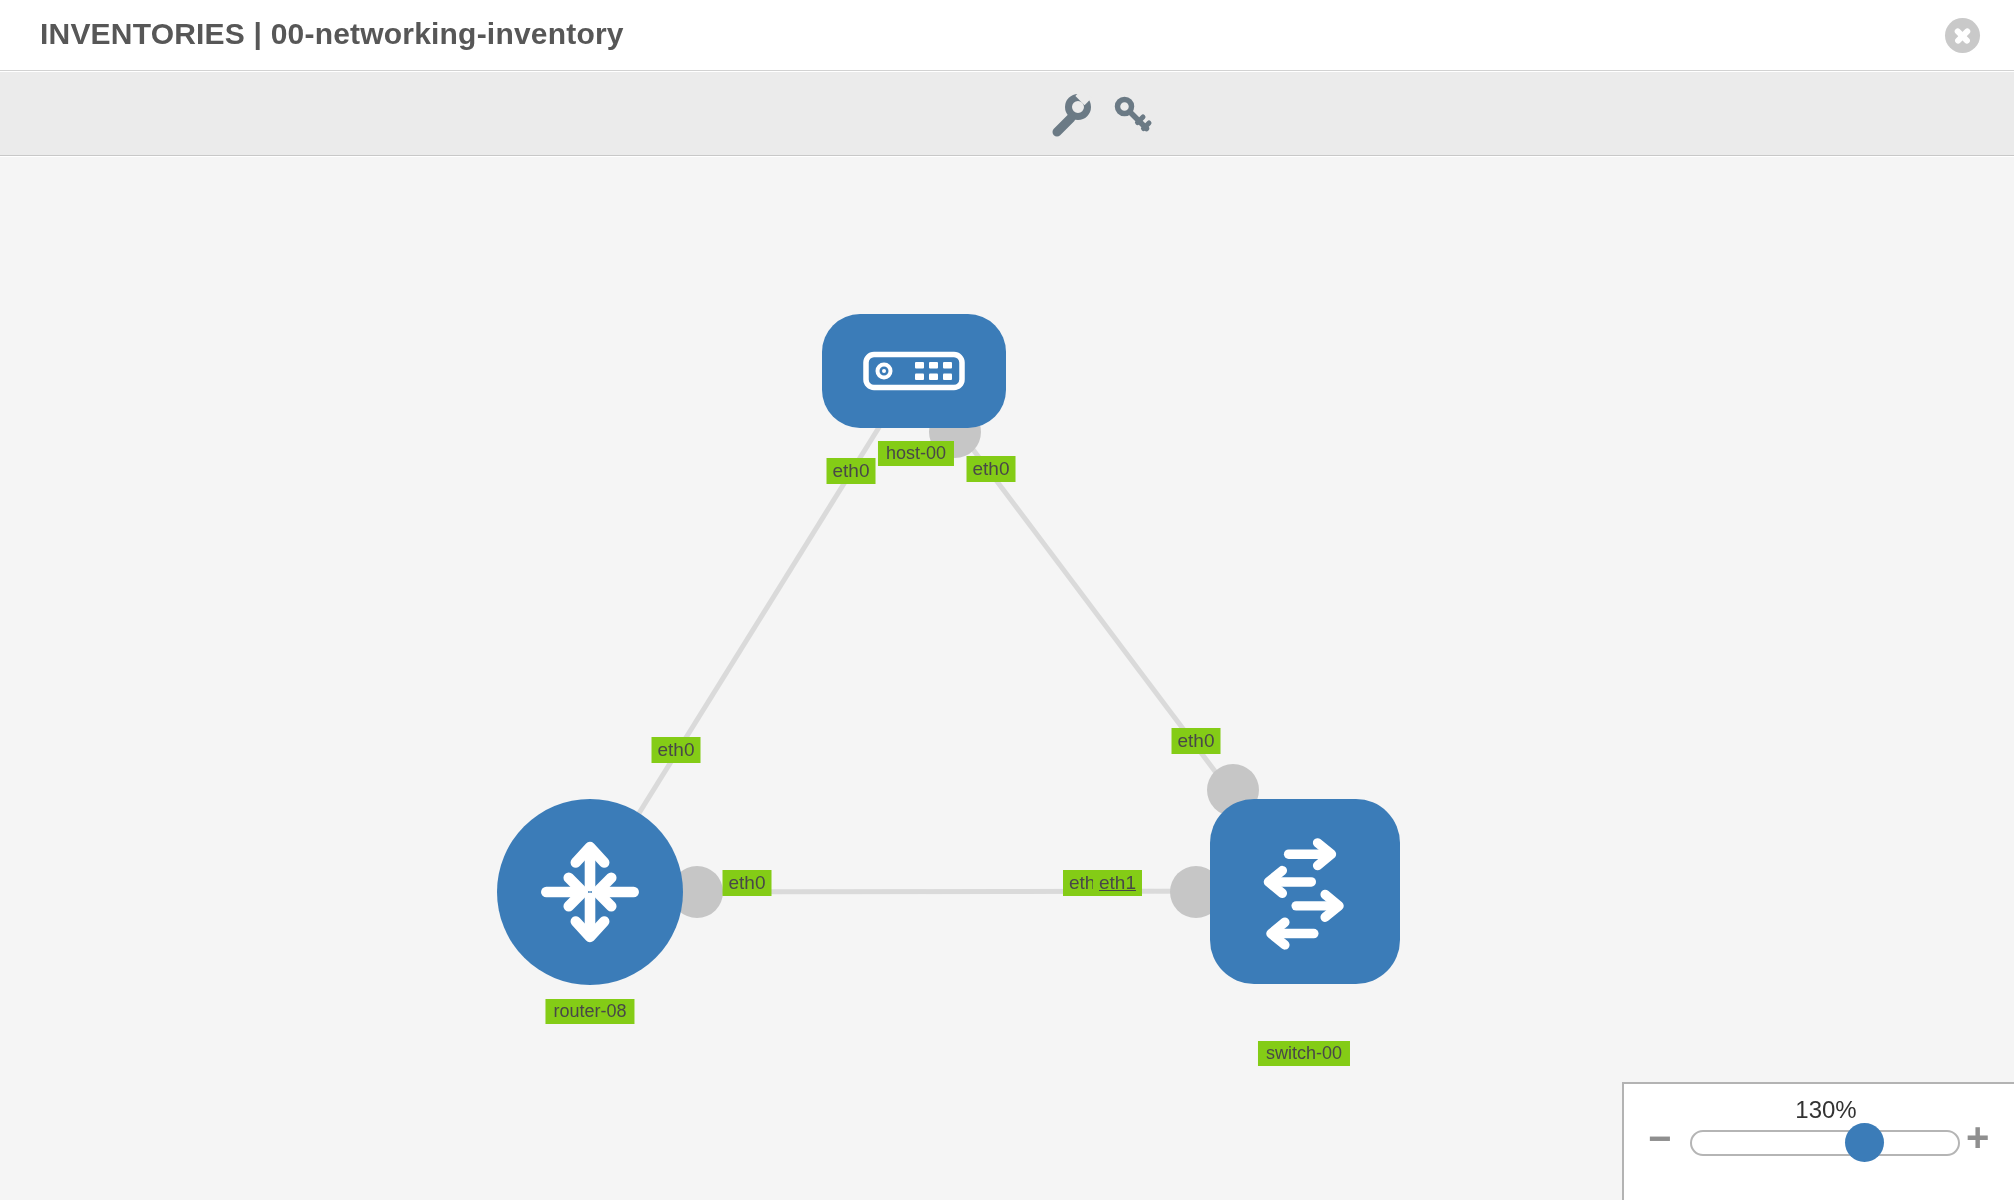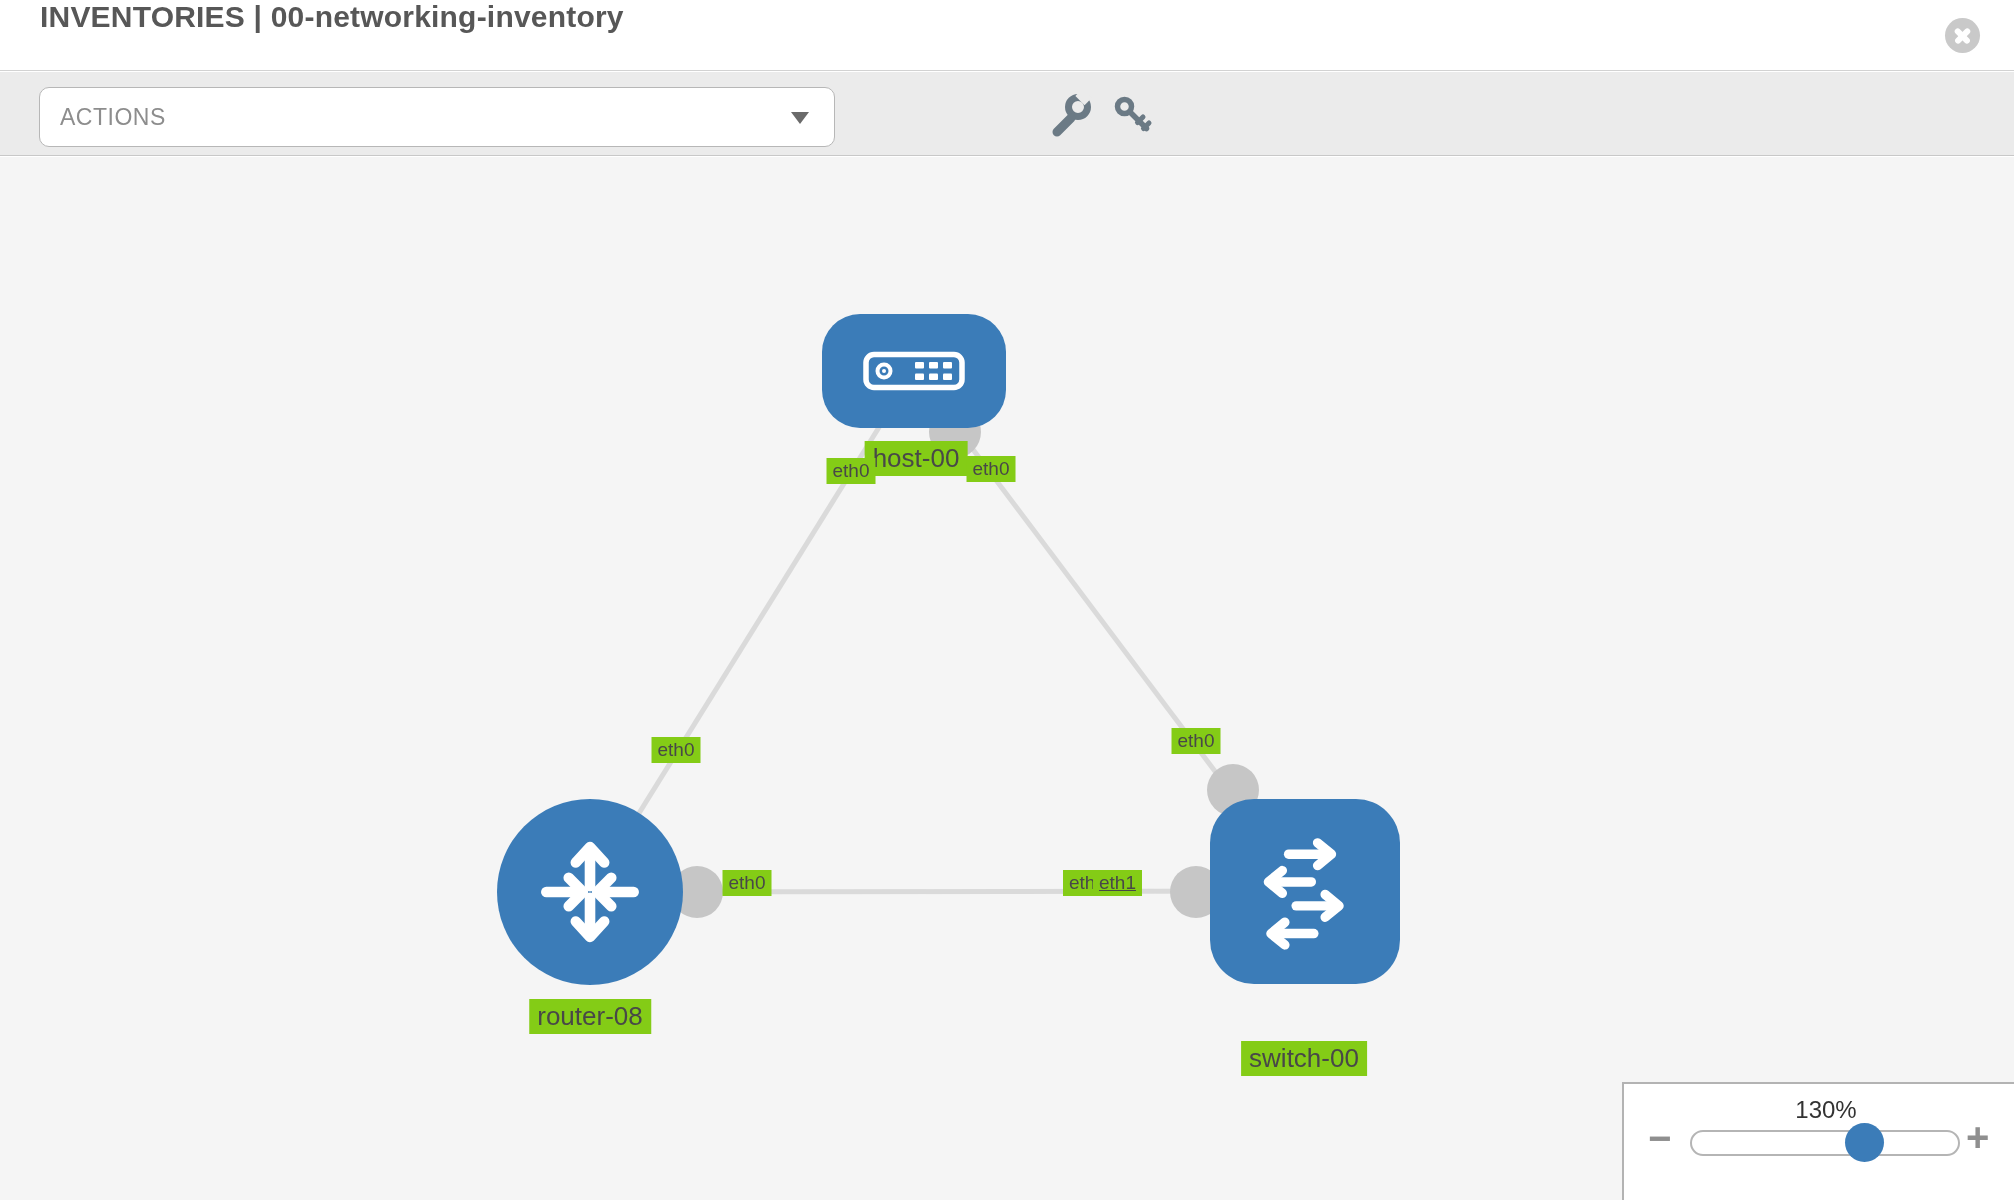--- a/index.html
+++ b/index.html
@@ -1,21 +1,21 @@
 <!DOCTYPE html>
 <html><head>
 <meta charset="utf-8">
 <style>
   * { margin:0; padding:0; box-sizing:border-box; }
   body { font-family:"Liberation Sans", sans-serif; background:#fff; }
   .screen { position:relative; width:2014px; height:1200px; background:#fff; overflow:hidden; }
 
   
   .header { position:absolute; left:0; top:0; width:2014px; height:71px; background:#fff; border-bottom:1px solid #d2d2d2; }
-  .page-title { position:absolute; left:40px; top:0; font-size:30px; font-weight:700; color:#575757; letter-spacing:0.2px; }
+  .page-title { position:absolute; left:40px; top:17px; font-size:30px; font-weight:700; color:#575757; letter-spacing:0.2px; }
   .close-btn { position:absolute; right:34px; top:18px; width:35px; height:35px; border-radius:50%; background:#c9c9c9; cursor:pointer; }
   .close-btn::before, .close-btn::after { content:""; position:absolute; left:8px; top:15px; width:19px; height:5.5px; border-radius:3px; background:#fff; }
   .close-btn::before { transform:rotate(45deg); }
   .close-btn::after  { transform:rotate(-45deg); }
 
   
   .toolbar { position:absolute; left:0; top:72px; width:2014px; height:84px; background:#ebebeb; border-bottom:1px solid #c8c8c8; }
   .select-box { position:absolute; top:15px; height:60px; background:#fff; border:1px solid #b7b7b7; border-radius:10px; display:flex; align-items:center; padding-left:20px; cursor:pointer; }
   .actions-box { left:39px; width:796px; }
   .search-box  { left:1184px; width:789px; }
@@ -30,21 +30,21 @@
   .canvas { position:absolute; left:0; top:157px; width:2014px; height:1043px; background:#f5f5f5; overflow:hidden; }
   .links-svg { position:absolute; left:0; top:0; }
   .endpoint { position:absolute; width:52px; height:52px; border-radius:50%; background:#c6c6c6; }
 
   .node { position:absolute; background:#3b7cb8; display:flex; align-items:center; justify-content:center; cursor:pointer; }
   .node-host { left:822px; top:157px; width:184px; height:114px; border-radius:38px; }
   .node-router { left:497px; top:642px; width:186px; height:186px; border-radius:50%; }
   .node-switch { left:1210px; top:642px; width:190px; height:185px; border-radius:44px; }
 
   .chip { position:absolute; background:#84cc16; color:#484848; white-space:nowrap; }
-  .node-label { font-size:26px; padding:2px 8px; transform:translateX(-50%); }
+  .node-label { font-size:18px; padding:2px 8px; transform:translateX(-50%); }
   .if-label { font-size:19px; padding:2px 6px; }
   .if-center { transform:translateX(-50%); }
 
   
   .zoom-panel { position:absolute; left:1622px; top:1082px; width:420px; height:150px; background:#fff; border:2px solid #b3b3b3; }
   .zoom-value { position:absolute; left:132px; top:12px; width:140px; text-align:center; font-size:24px; color:#333; }
   .zoom-minus, .zoom-plus { position:absolute; font-size:40px; font-weight:700; color:#8f8f8f; line-height:40px; cursor:pointer; }
   .zoom-minus { left:24px; top:34px; }
   .zoom-plus  { left:342px; top:33px; }
   .zoom-track { position:absolute; left:66px; top:46px; width:270px; height:26px; background:#fff; border:2px solid #b5b5b5; border-radius:14px; cursor:pointer; }
@@ -54,24 +54,20 @@
 <body>
 
 <div class="screen">
 
   <div class="header">
     <div class="page-title">INVENTORIES | 00-networking-inventory</div>
     <div class="close-btn"><span></span></div>
   </div>
 
   <div class="toolbar">
-    <div class="select-box actions-box">
-      <span class="select-label">ACTIONS</span>
-      <span class="caret"></span>
-    </div>
 
     <div class="tool-icon wrench-btn">
       <svg width="44" height="44" viewBox="0 0 44 44">
         <circle cx="30" cy="13" r="9.5" fill="none" stroke="#6b7a85" stroke-width="7"></circle>
         <rect x="29" y="-2" width="13" height="10" fill="#ebebeb" transform="rotate(45 35.5 3)"></rect>
         <path d="M9 38 L23 24" stroke="#6b7a85" stroke-width="9" stroke-linecap="round"></path>
       </svg>
     </div>
     <div class="tool-icon key-btn">
       <svg width="42" height="42" viewBox="0 0 42 42">

